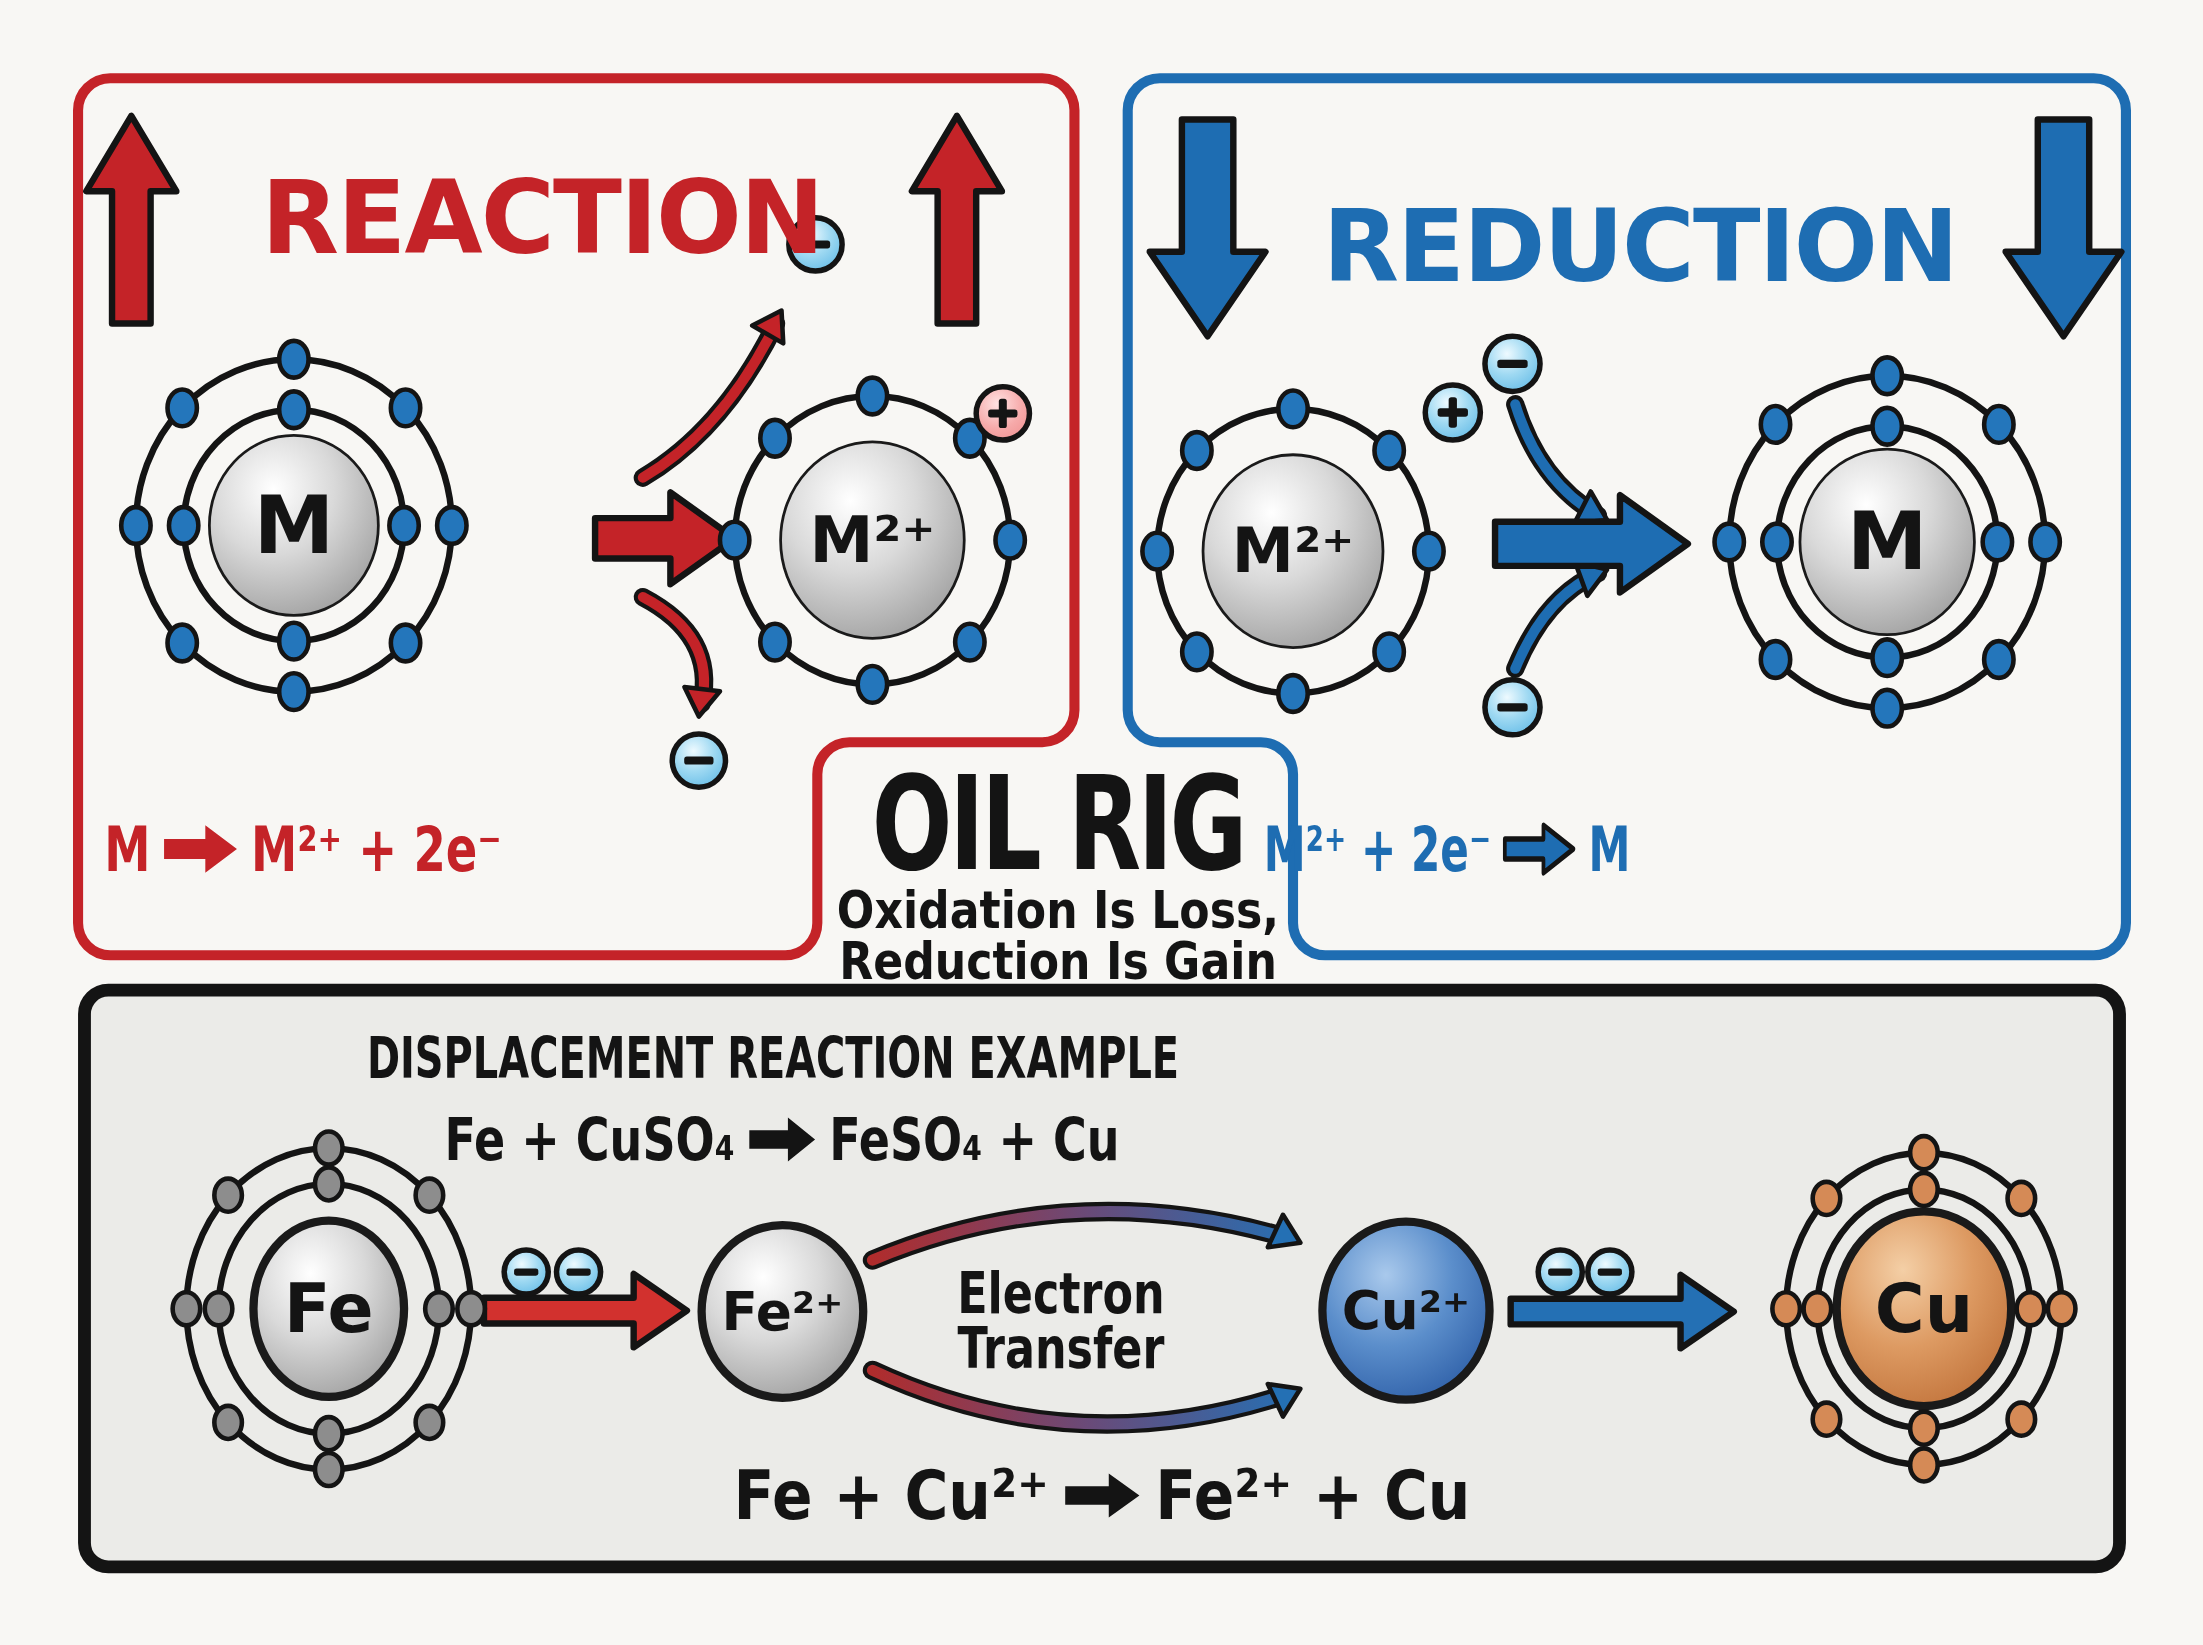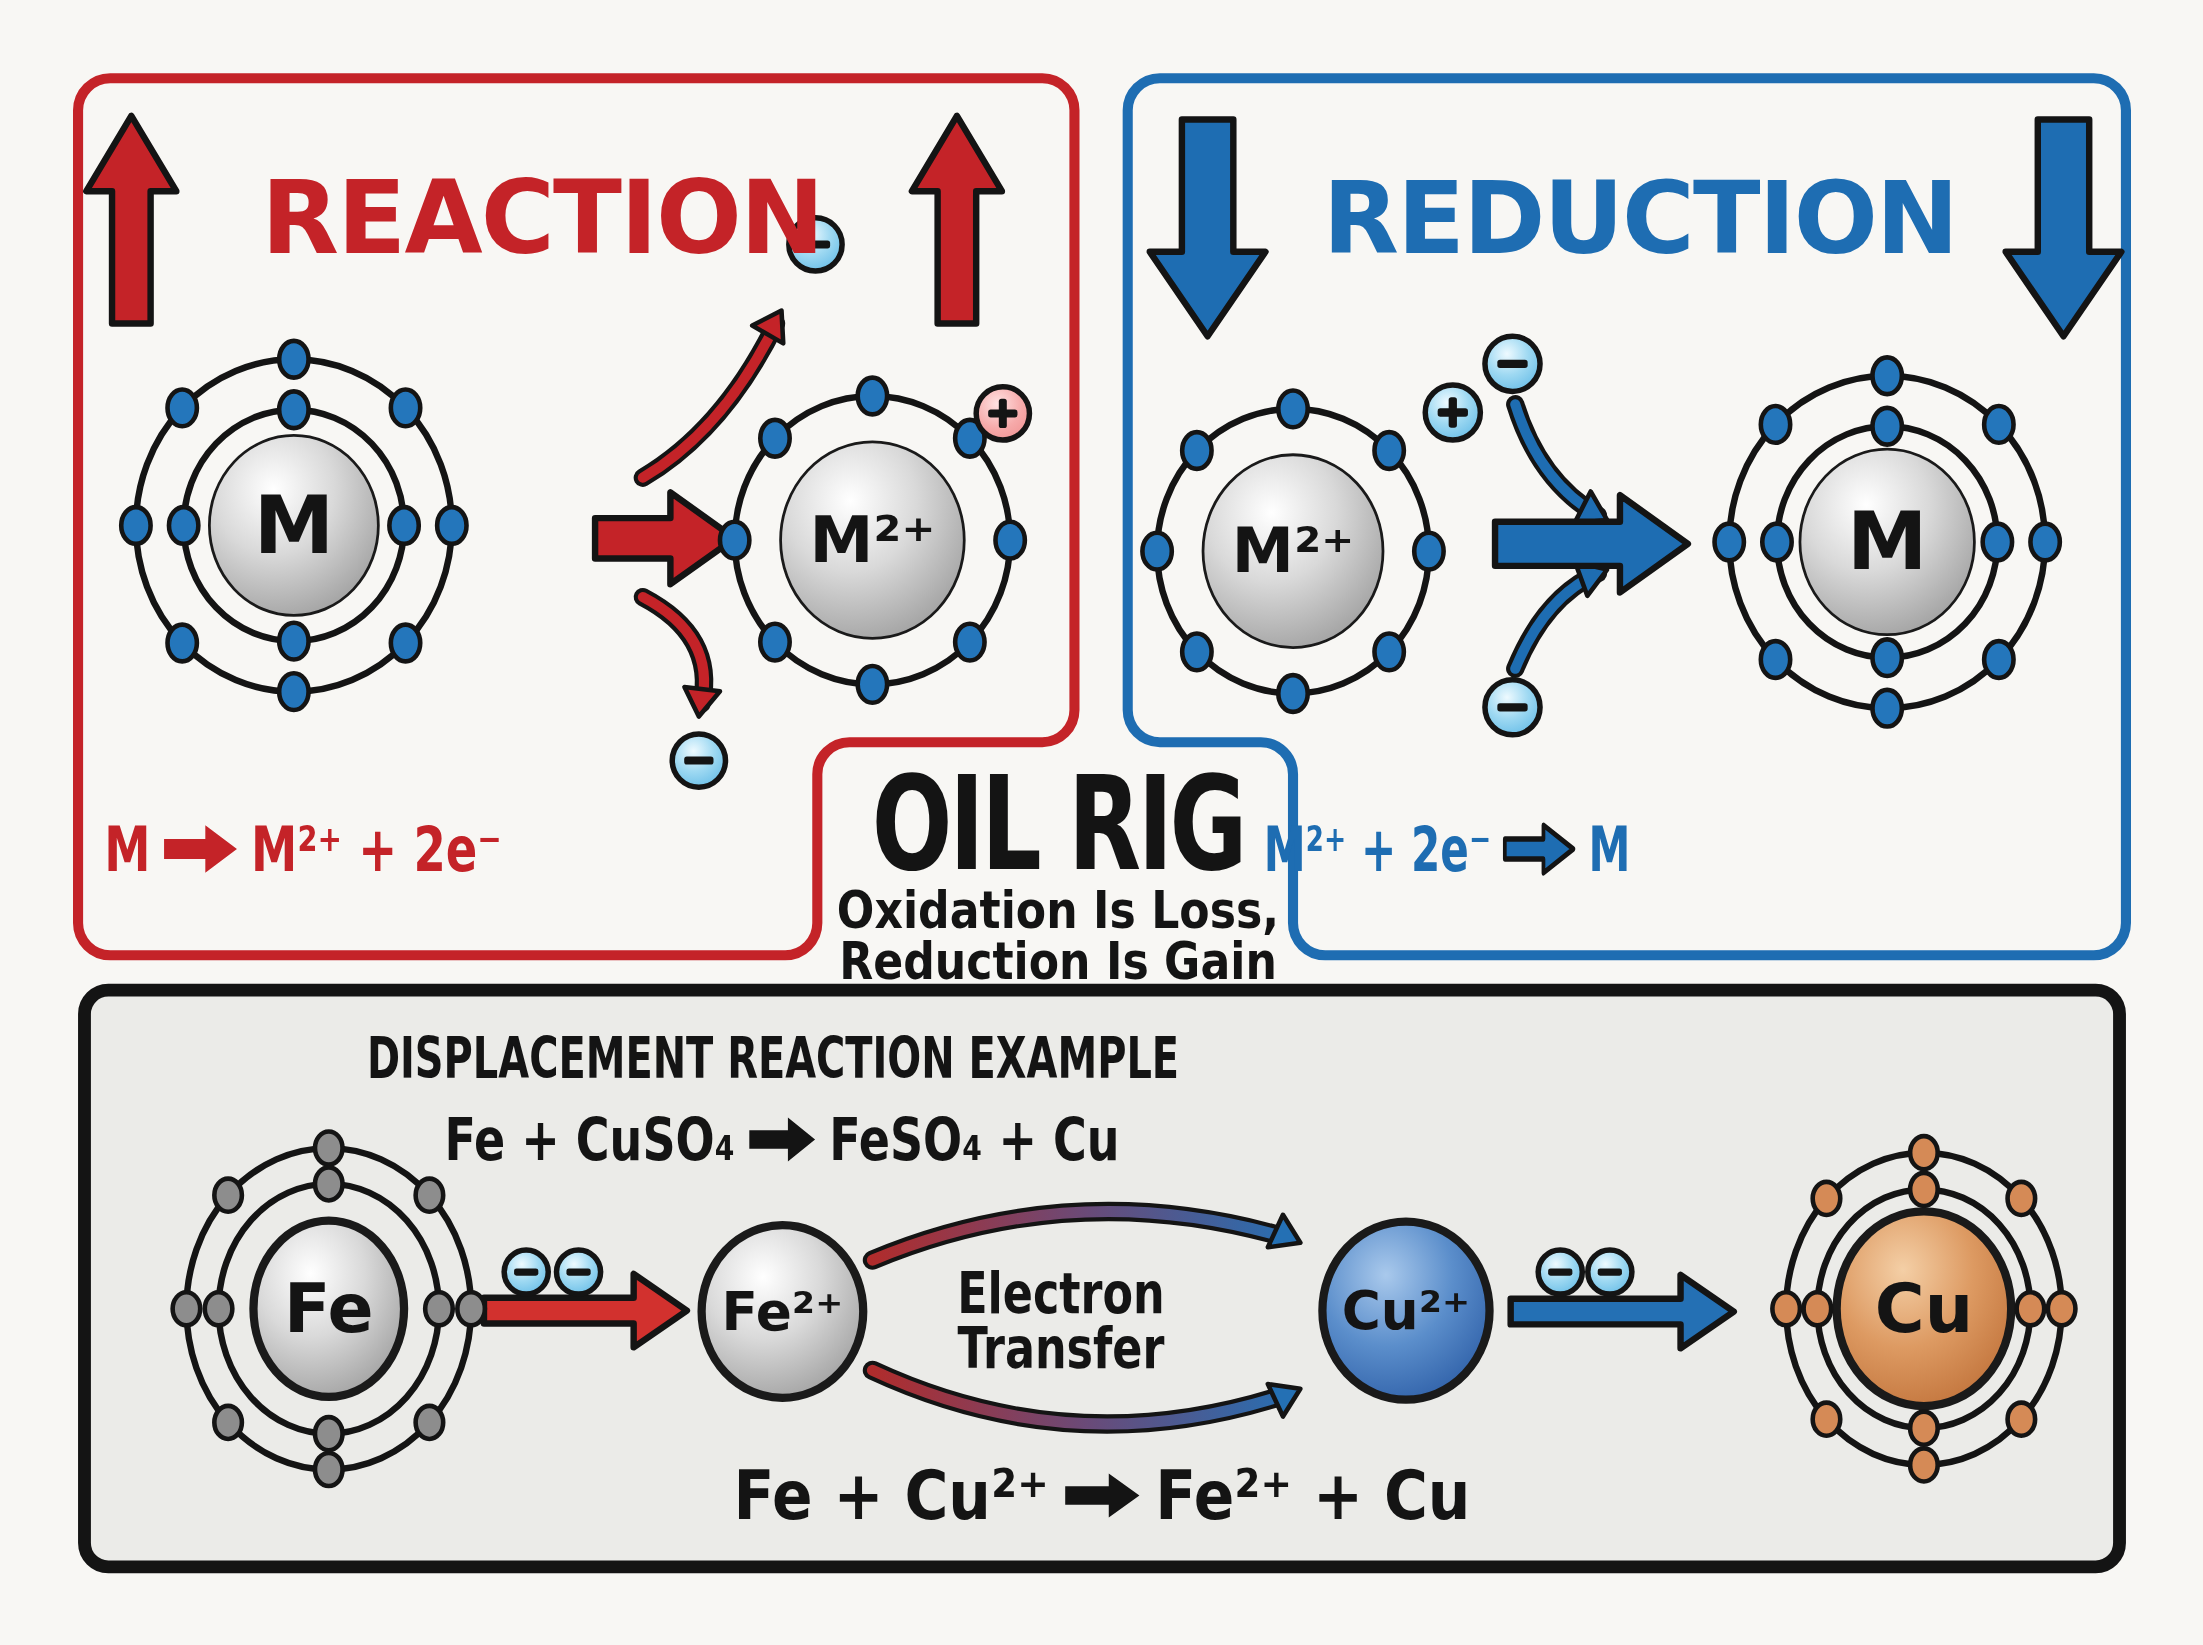--- a/index.html
+++ b/index.html
@@ -272,21 +272,21 @@
           <rect x="1685.8" y="1381" width="26.400000000000002" height="8" rx="2.6666666666666665" fill="#141414"></rect>
         </g>
         <g>
           <circle cx="1753" cy="1385" r="24" fill="url(#p-blue)" stroke="#141414" stroke-width="6"></circle>
           <rect x="1739.8" y="1381" width="26.400000000000002" height="8" rx="2.6666666666666665" fill="#141414"></rect>
         </g>
       </g>
   </svg>
 
   <div class="t ox-title" style="color: rgb(196, 35, 40);">REACTION</div>
-  <div class="t red-title" style="color: rgb(30, 109, 178);">REDUCTION</div>
+  <div class="t red-title" style="color: rgb(30, 109, 178); margin-top: 28px;">REDUCTION</div>
 
   <div class="t oilrig">OIL RIG</div>
   <div class="t oil1">Oxidation Is Loss,</div>
   <div class="t oil2">Reduction Is Gain</div>
 
   <div class="eq ox-eq" style="color: rgb(196, 35, 40);">
     <span>M</span>
     <svg width="101" height="55" viewBox="0 0 110 60">
       <path d="M2,19 H62 V4 L108,30 L62,56 V41 H2 Z" fill="#c42328"></path>
     </svg>

